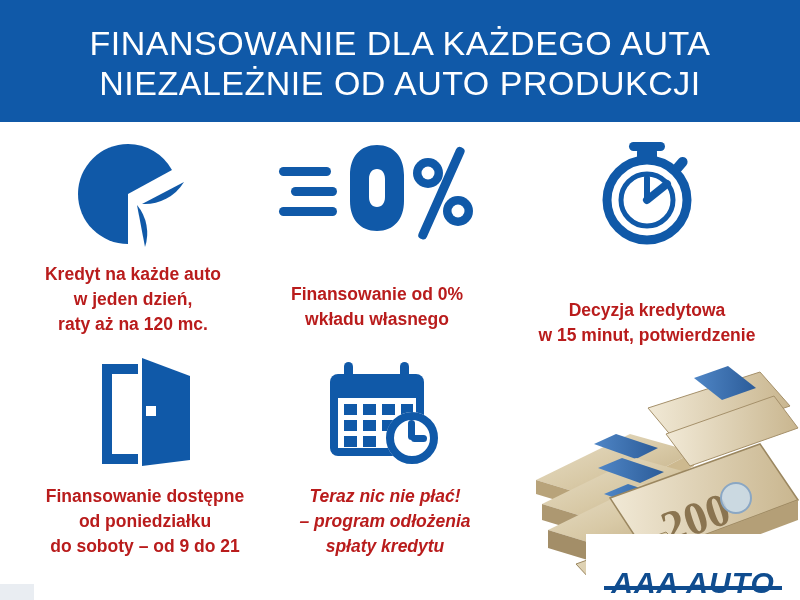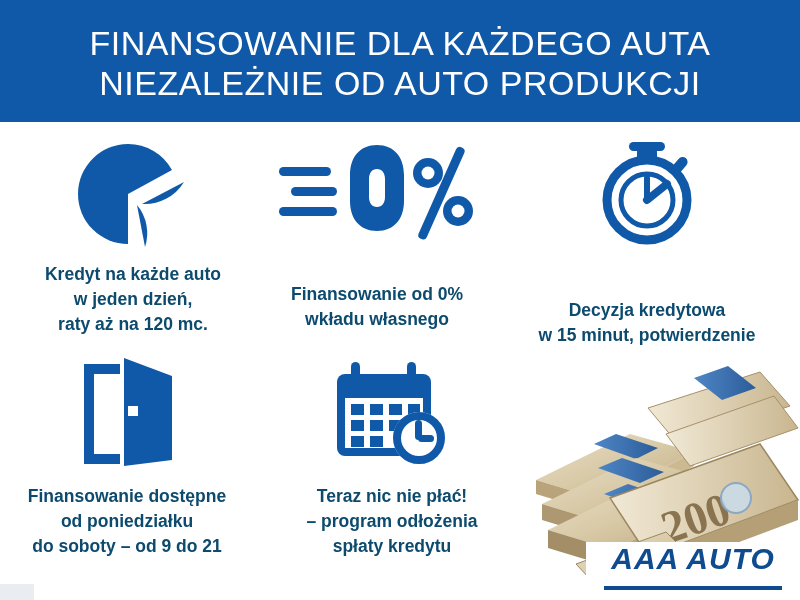--- a/index.html
+++ b/index.html
@@ -60,55 +60,55 @@
     align-items: center;
   }
   .cell .icon {
     height: 120px;
     display: flex;
     align-items: center;
     justify-content: center;
   }
   .cell .caption {
     margin-top: 10px;
-    color: #0c4a6e;
+    color: #b91c1c;
     font-weight: bold;
     font-size: 17.5px;
     line-height: 25px;
     text-align: center;
     white-space: pre-line;
   }
   
   #cell-0 { left: 8px;   top: 6px;   width: 250px; }
   #cell-1 { left: 262px; top: 6px;   width: 230px; gap: 20px; }
   #cell-2 { left: 498px; top: 6px;   width: 298px; gap: 36px; }
-  #cell-3 { left: 2px;   top: 228px; width: 250px; }
-  #cell-4 { left: 277px; top: 228px; width: 230px; }
+  #cell-3 { left: 20px;   top: 228px; width: 250px; }
+  #cell-4 { left: 270px; top: 228px; width: 230px; font-style: italic; }
 
   
   .money {
     position: absolute;
     left: 498px;
     top: 348px;
     width: 302px;
     height: 252px;
     overflow: hidden;
   }
   .money svg { display: block; }
 
   
   .logo-box {
     position: absolute;
     right: 0;
     bottom: 0;
     width: 214px;
-    height: 58px;
+    height: 66px;
     background: #ffffff;
     display: flex;
-    align-items: flex-start;
+    align-items: flex-end;
     justify-content: center;
   }
   .logo-text {
     color: #0f4c8f;
     font-weight: bold;
     font-style: italic;
     font-size: 30px;
     letter-spacing: 1px;
     white-space: nowrap;
   }

